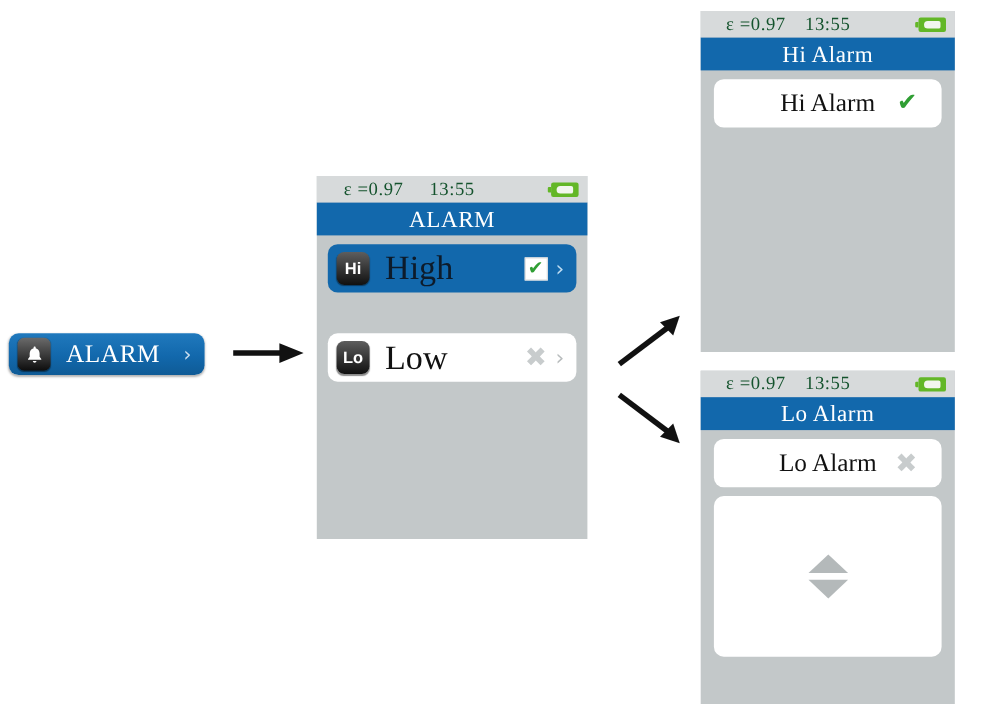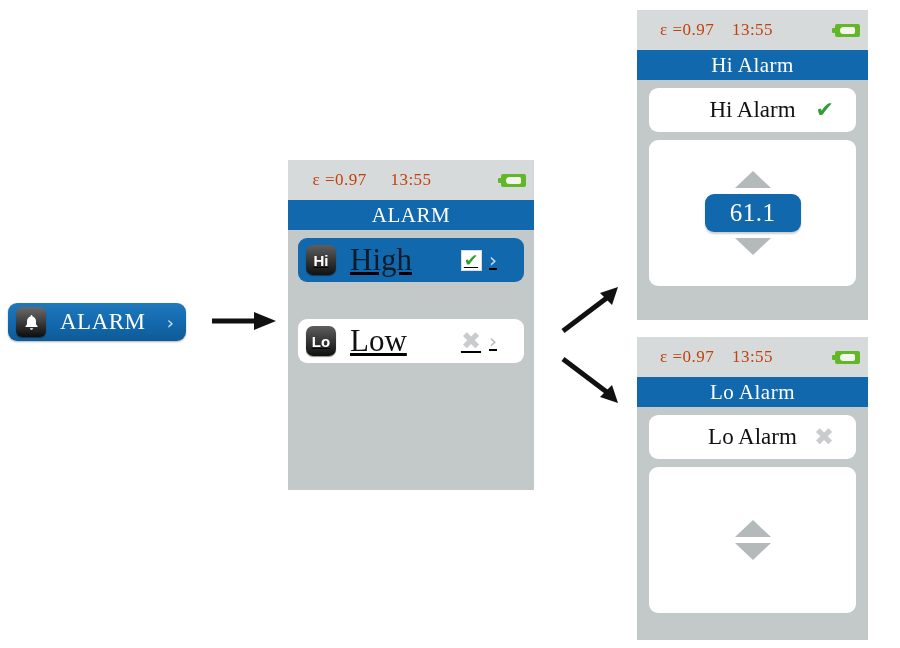--- a/index.html
+++ b/index.html
@@ -5,22 +5,22 @@
   html,body{margin:0;padding:0;}
   body{
     width:900px;height:648px;background:#ffffff;position:relative;
     font-family:"Liberation Serif", serif;
     overflow:hidden;
   }
 
   
   .screen{position:absolute;background:#c3c8c9;box-sizing:border-box;}
   .statusbar{
-    height:40px;background:#d7dadb;display:flex;align-items:center;
-    font-family:"Liberation Serif", serif;font-size:17px;color:#c2410c;
+    height:24px;background:#d7dadb;display:flex;align-items:center;
+    font-family:"Liberation Serif", serif;font-size:17px;color:#14532d;
     position:relative;
   }
   .st-eps{position:absolute;left:10%;letter-spacing:.5px;white-space:nowrap;}
   .st-time{position:absolute;left:50%;transform:translateX(-50%);letter-spacing:.5px;}
   .battery{
     position:absolute;right:8px;width:25px;height:13px;background:#63b727;
     border-radius:2px;display:flex;align-items:center;justify-content:center;
   }
   .battery::before{
     content:"";position:absolute;left:-3px;top:4px;width:3px;height:5px;
@@ -33,21 +33,21 @@
   .titlebar{
     height:30px;background:#1268ac;color:#ffffff;
     display:flex;align-items:center;justify-content:center;
     font-size:21px;letter-spacing:.5px;
   }
 
   
   .rowwrap{padding:8px 10px 0 10px;}
   .row{
     height:44px;border-radius:9px;display:flex;align-items:center;
-    padding:0 22px 0 8px;margin-bottom:8px;box-sizing:border-box;text-decoration:underline;
+    padding:0 6px 0 8px;margin-bottom:8px;box-sizing:border-box;
   }
   .row.sel{background:#1268ac;}
   .row.plain{background:#ffffff;margin-top:37px;}
   .row-ico{
     width:30px;height:30px;border-radius:7px;flex:0 0 auto;
     background:linear-gradient(180deg,#5e5e5e 0%,#3a3a3a 45%,#111111 100%);
     color:#ffffff;font-family:"Liberation Sans", sans-serif;font-weight:bold;
     font-size:15px;display:flex;align-items:center;justify-content:center;
     box-shadow:0 1px 1px rgba(0,0,0,.45);
   }
@@ -193,27 +193,20 @@
   </div>
   <div class="titlebar">Hi Alarm</div>
 
   <div class="card">
     <div class="card-head">
       <span>Hi Alarm</span>
       <span class="state on">✔</span>
     </div>
   </div>
 
-  <div class="card">
-    <div class="spinner">
-      <span class="tri tri-up"></span>
-      <span class="value-pill">61.1</span>
-      <span class="tri tri-dn"></span>
-    </div>
-  </div>
 </div>
 
 <div class="screen" style="left:637px;top:337px;width:231px;height:303px;">
   <div class="statusbar">
     <span class="st-eps">ε =0.97</span>
     <span class="st-time">13:55</span>
     <span class="battery">
         <span class="battery-fill"></span>
       </span>
   </div>

